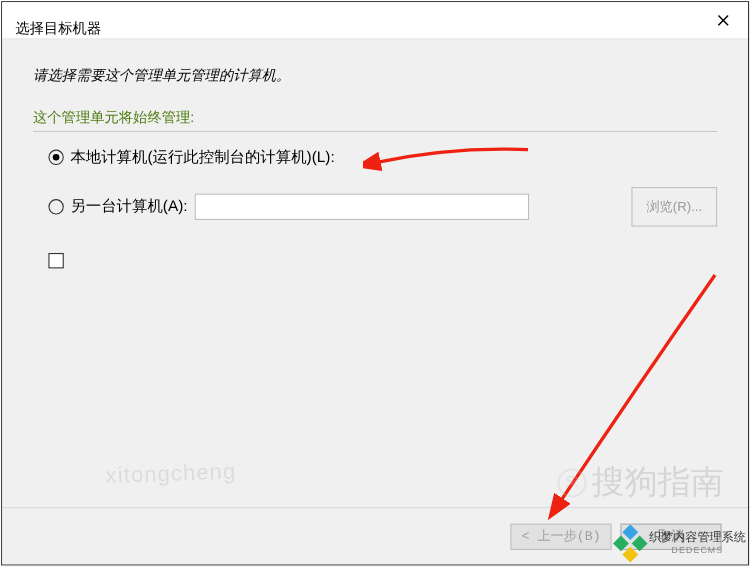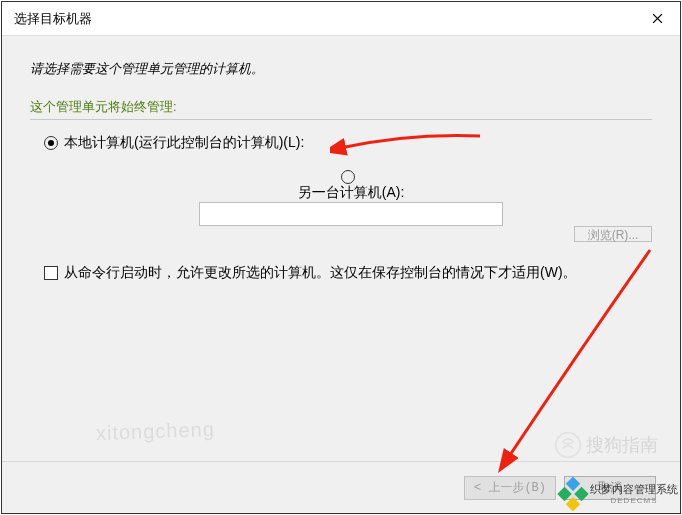--- a/index.html
+++ b/index.html
@@ -13,21 +13,21 @@
     }
     .outer {
       border: 1px solid #333;
       width: 680px; height: 513px;
       position: absolute; top: 1px; left: 1px;
       background: #f0f0f0;
     }
     .titlebar {
       height: 34px;
       background: #fff;
-      display: flex; align-items: center;
+      display: flex; align-items: flex-end;
       padding: 0 0 0 12px;
       border-bottom: 1px solid #e0e0e0;
     }
     .titlebar .title { flex: 1; font-size: 13px; color: #000; }
     .close-btn {
       width: 46px; height: 34px;
       display: flex; align-items: center; justify-content: center;
       cursor: pointer;
     }
     .close-btn svg { width: 11px; height: 11px; }
@@ -59,29 +59,29 @@
       background: #000; border-radius: 50%;
     }
     .radio-label { font-size: 14px; color: #000; }
     .text-input {
       height: 24px; width: 304px;
       border: 1px solid #bdbdbd;
       background: #fff;
       margin-left: 6px;
     }
     .browse-btn {
-      height: 16px; width: 78px;
+      height: 36px; width: 78px;
       border: 1px solid #c0c0c0;
       background: #efefef;
       color: #9a9a9a;
       font-size: 12px;
       margin-left: auto;
       cursor: default;
     }
-    .row2 { display: flex; align-items: center; margin-bottom: 22px; flex-direction: column; }
+    .row2 { display: flex; align-items: center; margin-bottom: 22px; }
     .check-row { display: flex; align-items: flex-start; gap: 6px; }
     .checkbox {
       width: 14px; height: 14px;
       border: 1px solid #333; background: #fff;
       flex-shrink: 0; margin-top: 2px;
     }
     .footer {
       position: absolute; bottom: 0; left: 0; right: 0;
       height: 52px;
       border-top: 1px solid #d8d8d8;
@@ -96,21 +96,21 @@
       font-size: 12px;
       color: #888;
       cursor: pointer;
       font-family: Liberation Mono, monospace;
     }
     .btn.primary { border: 2px solid #0078d7; color: #000; }
     .btn.disabled { color: #a0a0a0; border: 1px solid #c0c0c0; }
     .arrow-overlay { position: absolute; pointer-events: none; }
     .watermark {
       position: absolute; bottom: 56px; right: 24px;
-      opacity: 0.25; color: #888; font-size: 18px;
+      opacity: 0.25; color: #888; font-size: 30px;
       display: flex; align-items: center; gap: 4px;
       pointer-events: none;
     }
     .watermark svg { width: 28px; height: 28px; }
     .corner-badge {
       position: absolute; bottom: 4px; right: 4px;
       display: flex; align-items: center; gap: 0;
       font-size: 11px; color: #333;
       background: rgba(255,255,255,0.0);
       pointer-events: none;
@@ -151,21 +151,20 @@
 
       <div class="row2">
         <span class="radio"></span>
         <span class="radio-label" style="margin-left:6px">另一台计算机(A):</span>
         <input class="text-input" type="text" value="" style="">
         <button class="browse-btn" disabled="">浏览(R)...</button>
       </div>
 
       <div class="check-row">
         <span class="checkbox"></span>
-        <span class="radio-label">从命令行启动时，允许更改所选的计算机。这仅在保存控制台的情况下才适用(W)。</span>
       </div>
     </div>
   </div>
 
   <div class="footer">
     <button class="btn disabled" disabled="">&lt; 上一步(B)</button>
     <button class="btn">取消</button>
   </div>
 </div>
 

